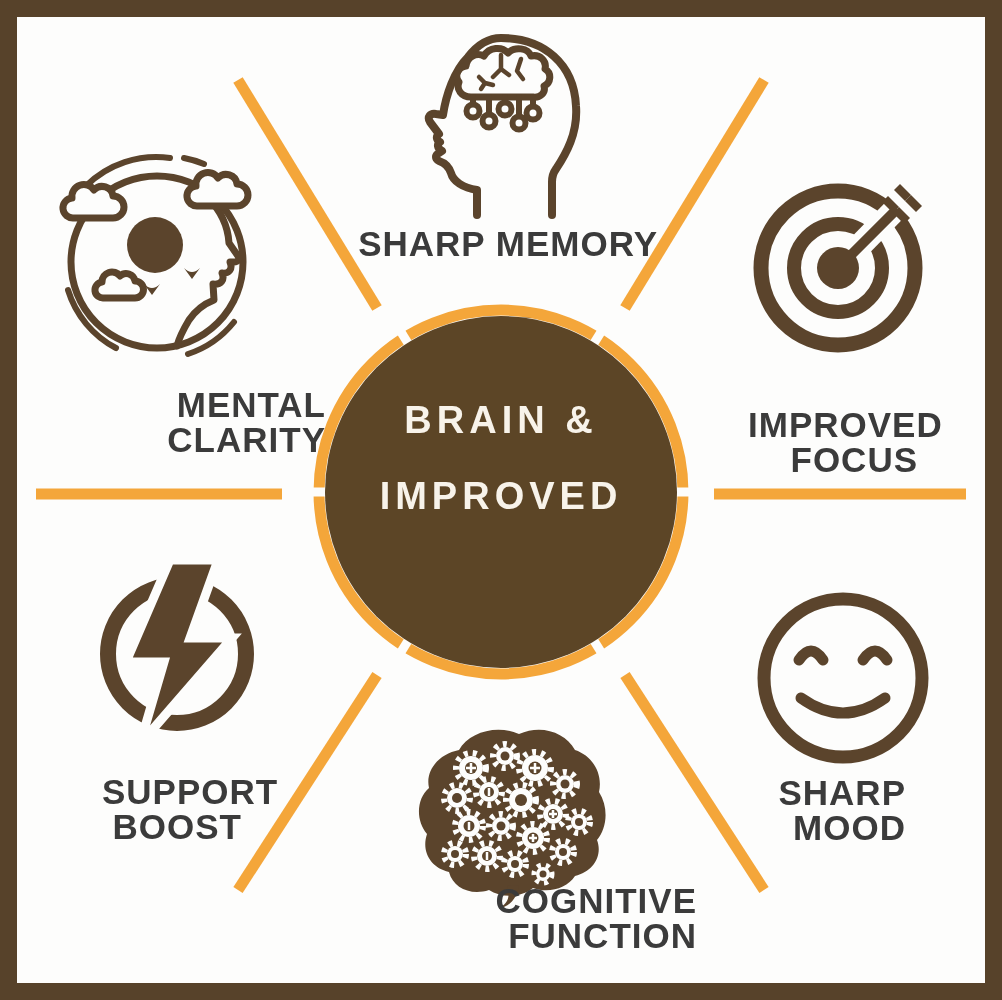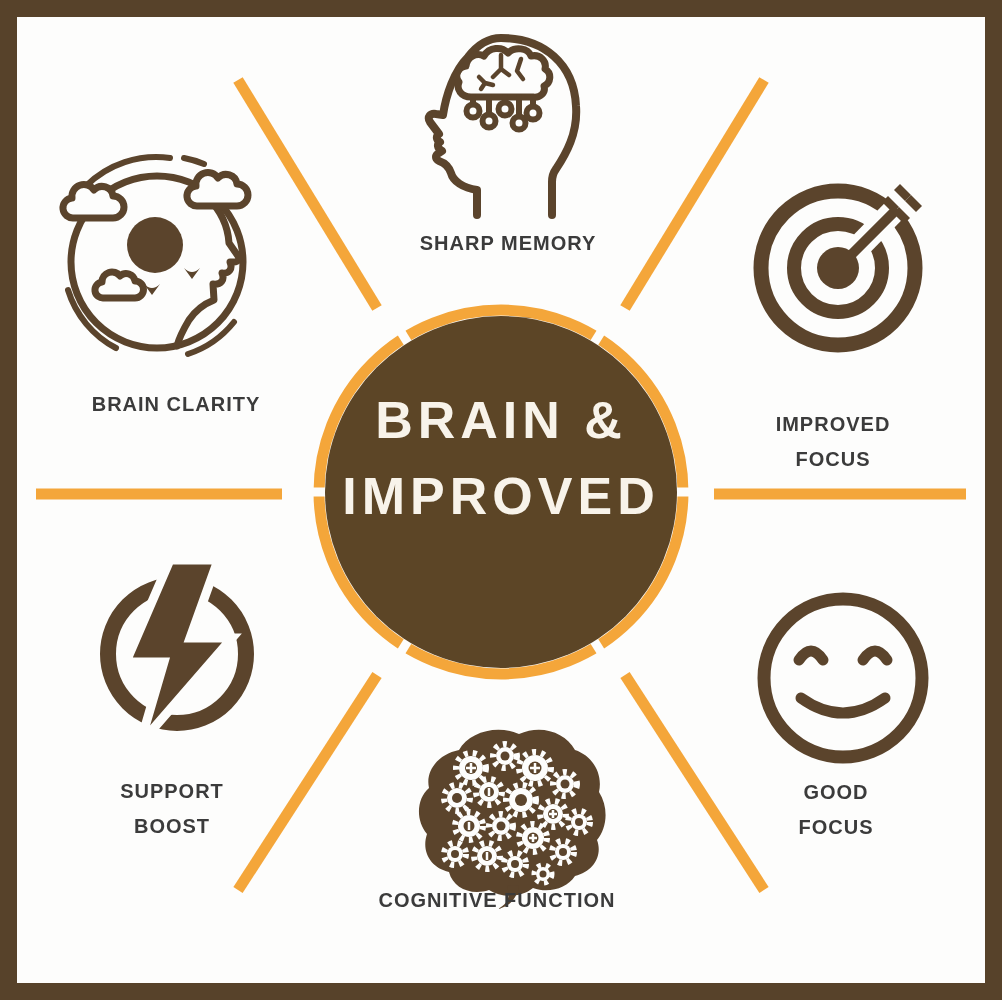--- a/index.html
+++ b/index.html
@@ -9,27 +9,27 @@
     font-family:"Liberation Sans", sans-serif;
   }
   .border-overlay {
     position:absolute; inset:0; border:17px solid #57422A;
     box-sizing:border-box; pointer-events:none; z-index:10;
   }
   .bg-svg { position:absolute; inset:0; width:1002px; height:1000px; }
   .center-title {
     position:absolute; left:341px; top:382px; width:320px;
     text-align:center; color:#F8F3EA; font-weight:bold;
-    font-size:52px; line-height:76px; letter-spacing:5px; z-index:2;
+    font-size:38px; line-height:76px; letter-spacing:5px; z-index:2;
   }
   .icon { position:absolute; z-index:1; }
   .icon svg { width:100%; height:100%; display:block; }
   .label {
-    position:absolute; font-weight:bold; font-size:20px; color:#3B3B3B;
-    letter-spacing:1px; text-align:center; line-height:35px; z-index:2;
+    position:absolute; font-weight:bold; font-size:35px; color:#3B3B3B;
+    letter-spacing:1px; text-align:right; line-height:35px; z-index:2;
   }
   .i-sharp    { left:413px; top:25px;  width:184px; height:200px; }
   .l-sharp    { left:358px; top:226px; width:300px; }
   .i-clarity  { left:58px;  top:150px; width:212px; height:215px; }
   .l-clarity  { left:26px;  top:387px; width:300px; }
   .i-focus    { left:745px; top:173px; width:192px; height:188px; }
   .l-focus    { left:748px; top:407px; width:170px; }
   .i-energy   { left:90px;  top:558px; width:176px; height:190px; }
   .l-energy   { left:102px; top:774px; width:140px; }
   .i-mood     { left:755px; top:590px; width:176px; height:176px; }
@@ -108,21 +108,21 @@
         <path d="M 16 68 a 10 10 0 0 1 -2 -20 a 12 12 0 0 1 22 -8 a 11 11 0 0 1 19 6 a 9 9 0 0 1 0 22 Z"></path>
         <path d="M 140 56 a 10 10 0 0 1 -2 -20 a 12 12 0 0 1 22 -8 a 11 11 0 0 1 19 6 a 9 9 0 0 1 0 22 Z"></path>
         <path d="M 46 148 a 8 8 0 0 1 -2 -16 a 10 10 0 0 1 18 -6 a 9 9 0 0 1 15 5 a 8 8 0 0 1 0 17 Z"></path>
       </g>
       <g fill="#5B442C" stroke="none">
         <path d="M 86 134 q 8 8 16 0 l -8 11 z"></path>
         <path d="M 126 118 q 8 8 16 0 l -8 11 z"></path>
       </g>
     </svg>
   </div>
-  <div class="label l-clarity">BRAIN CLARITY</div>
+  <div class="label l-clarity">MENTAL CLARITY</div>
 
   <div class="icon i-focus">
     <svg viewBox="0 0 192 188" fill="none">
       <circle cx="93" cy="95" r="77" stroke="#5B442C" stroke-width="15"></circle>
       <circle cx="93" cy="95" r="44" stroke="#5B442C" stroke-width="14"></circle>
       <line x1="93" y1="95" x2="184" y2="2" stroke="#FDFDFC" stroke-width="24"></line>
       <line x1="93" y1="95" x2="152" y2="36" stroke="#5B442C" stroke-width="10"></line>
       <g fill="#5B442C">
         <path d="M 148 40 L 154 34 L 165 45 L 159 51 Z"></path>
         <path d="M 148 40 L 154 34 L 143 23 L 137 29 Z"></path>
@@ -143,21 +143,21 @@
   <div class="label l-energy">SUPPORT BOOST</div>
 
   <div class="icon i-mood">
     <svg viewBox="0 0 176 176" fill="none" stroke="#5B442C" stroke-linecap="round">
       <circle cx="88" cy="88" r="79" stroke-width="13"></circle>
       <path d="M 44 70 Q 56 52 68 70" stroke-width="11"></path>
       <path d="M 108 70 Q 120 52 132 70" stroke-width="11"></path>
       <path d="M 46 108 Q 88 138 130 108" stroke-width="11"></path>
     </svg>
   </div>
-  <div class="label l-mood">GOOD FOCUS</div>
+  <div class="label l-mood">SHARP MOOD</div>
 
   <div class="icon i-cog">
     <svg viewBox="0 0 206 188">
       <path fill="#5B442C" d="M 56 28 C 66 10 94 2 116 12 C 138 2 162 10 172 28 C 190 34 200 52 196 70 C 206 86 204 106 194 118 C 200 134 190 150 172 154 C 164 166 146 172 130 166 C 118 176 98 176 86 168 C 68 174 50 166 46 150 C 28 146 18 130 24 112 C 12 98 14 76 26 66 C 22 48 36 32 56 28 Z"></path>
       <path fill="#5B442C" d="M 104 164 C 108 176 104 182 95 187 C 106 185 114 177 116 163 Z"></path>
       <g>
         <g transform="translate(68,46)">
             <circle r="15" fill="none" stroke="#FDFDFC" stroke-width="6" stroke-dasharray="4 5"></circle>
             <circle r="12" fill="#FDFDFC"></circle>
             <circle r="6" fill="#5B442C"></circle>

